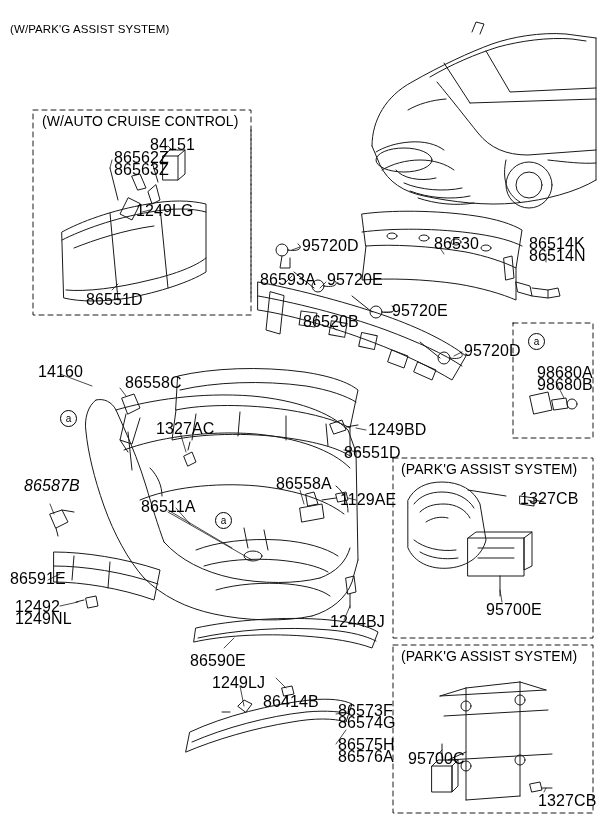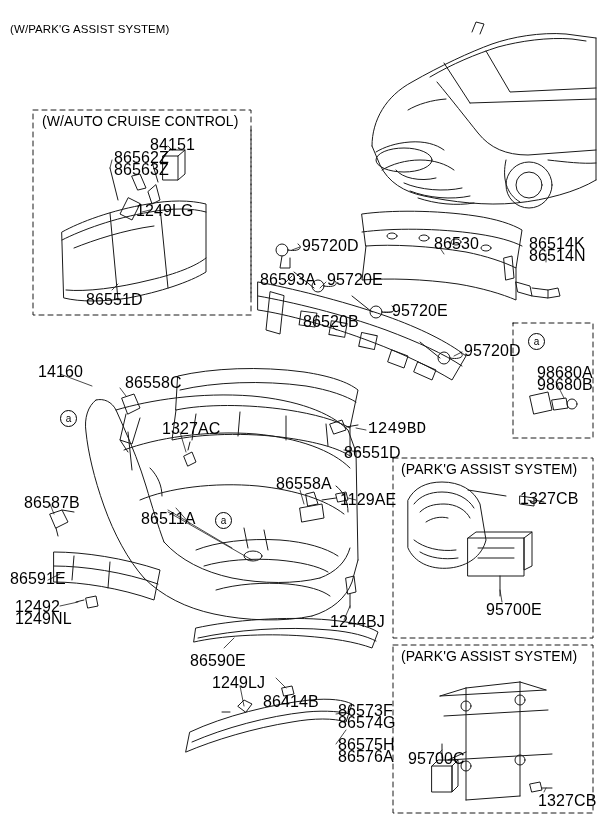--- a/index.html
+++ b/index.html
@@ -345,25 +345,25 @@
   <div class="lbl" style="left:392px; top:305px;">95720E</div>
   <div class="lbl" style="left:303px; top:316px;">86520B</div>
   <div class="lbl" style="left:464px; top:345px;">95720D</div>
   <div class="lbl" style="left:434px; top:238px;">86530</div>
   <div class="lbl" style="left:529px; top:238px;">86514K
 86514N</div>
   <div class="lbl" style="left:537px; top:367px;">98680A
 98680B</div>
   <div class="lbl" style="left:38px; top:366px;">14160</div>
   <div class="lbl" style="left:106px; top:377px;margin-left:19px;">86558C</div>
-  <div class="lbl" style="left:162px; top:423px;">1327AC</div>
-  <div class="lbl" style="left:368px; top:424px;font-family:Liberation Mono, monospace;">1249BD</div>
+  <div class="lbl" style="left:156px; top:423px;">1327AC</div>
+  <div class="lbl" style="left:368px; top:424px;">1249BD</div>
   <div class="lbl" style="left:344px; top:447px;">86551D</div>
-  <div class="lbl" style="left:24px; top:497px;">86587B</div>
-  <div class="lbl" style="left:141px; top:501px;margin-top:12px;">86511A</div>
+  <div class="lbl" style="left:24px; top:480px;font-style:italic;">86587B</div>
+  <div class="lbl" style="left:141px; top:501px;">86511A</div>
   <div class="lbl" style="left:276px; top:478px;">86558A</div>
   <div class="lbl" style="left:340px; top:494px;">1129AE</div>
   <div class="lbl" style="left:10px; top:573px;">86591E</div>
   <div class="lbl" style="left:15px; top:601px;">12492
 1249NL</div>
   <div class="lbl" style="left:330px; top:616px;">1244BJ</div>
   <div class="lbl" style="left:190px; top:655px;">86590E</div>
   <div class="lbl" style="left:263px; top:668px;margin-top:28px;">86414B</div>
   <div class="lbl" style="left:212px; top:677px;">1249LJ</div>
   <div class="lbl" style="left:338px; top:705px;">86573F

